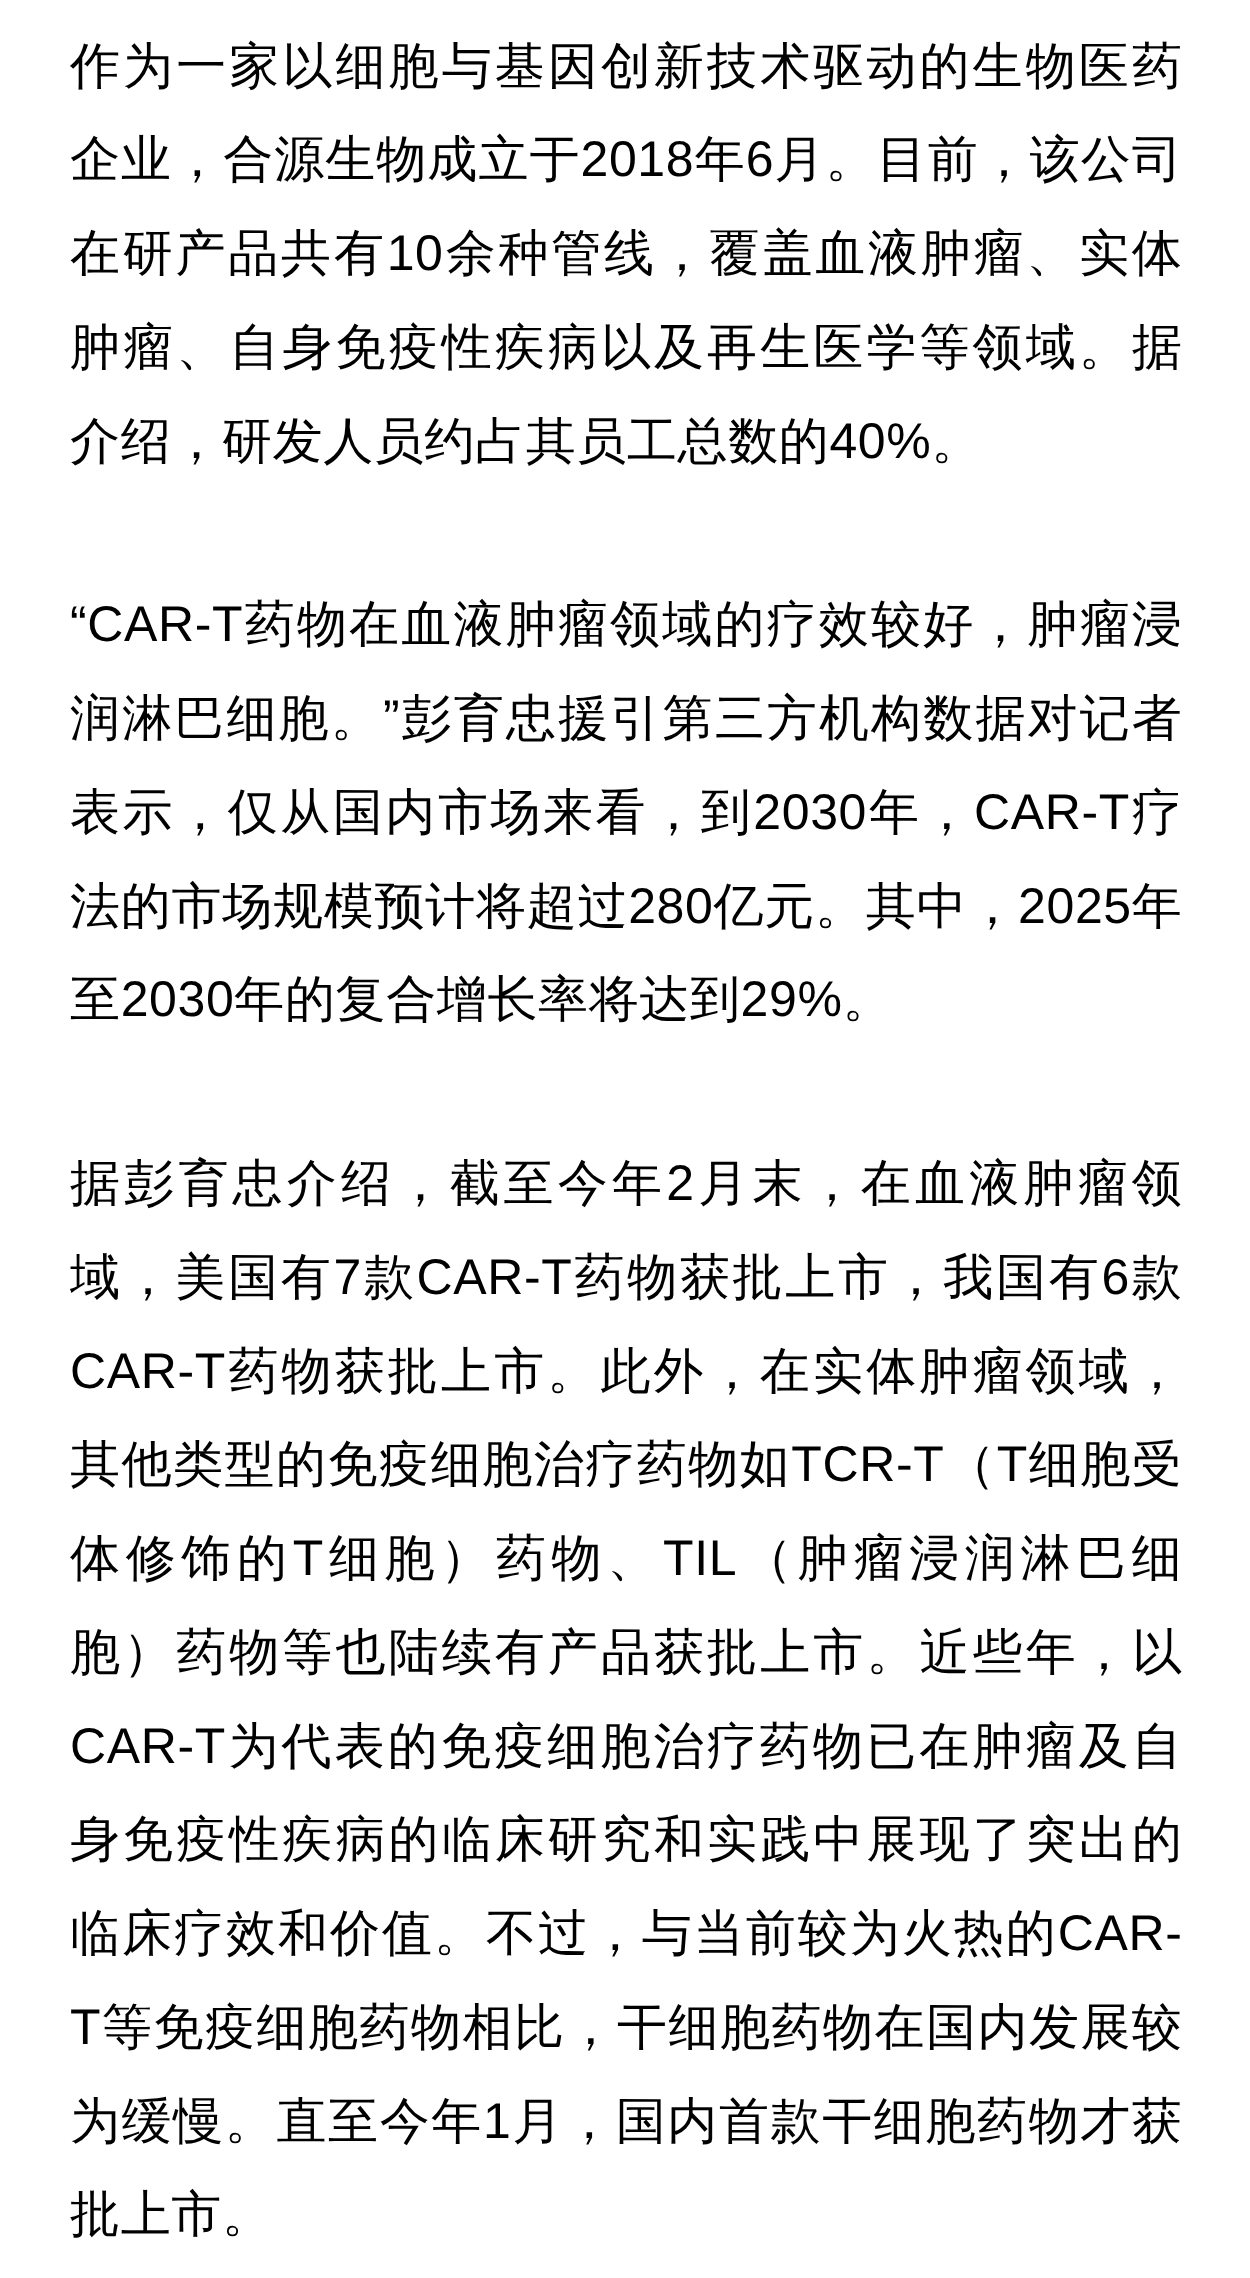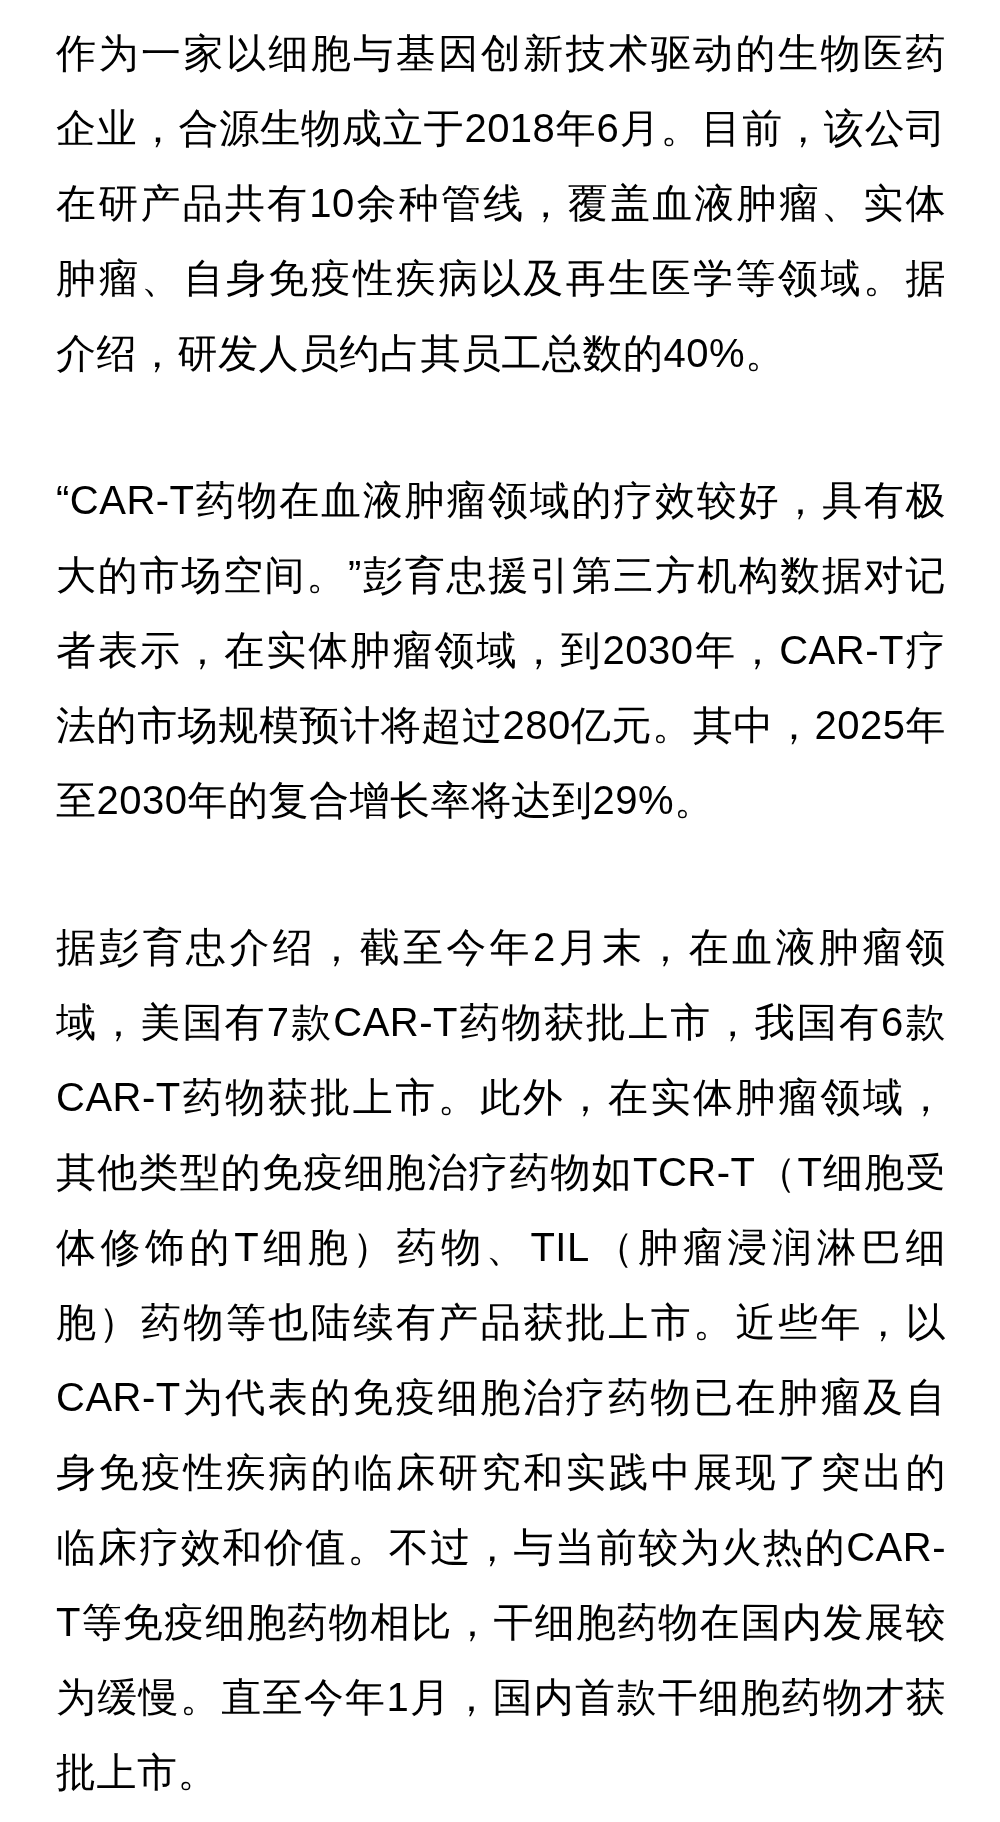--- a/index.html
+++ b/index.html
@@ -27,15 +27,15 @@
   }
   .article p {
     margin: 0 0 72px 0;
   }
 </style>
 </head>
 <body>
 
 <div class="article">
   <p>作为一家以细胞与基因创新技术驱动的生物医药企业，合源生物成立于2018年6月。目前，该公司在研产品共有10余种管线，覆盖血液肿瘤、实体肿瘤、自身免疫性疾病以及再生医学等领域。据介绍，研发人员约占其员工总数的40%。</p>
-  <p>“CAR-T药物在血液肿瘤领域的疗效较好，具有极大的市场空间。”彭育忠援引第三方机构数据对记者表示，在实体肿瘤领域，到2030年，CAR-T疗法的市场规模预计将超过280亿元。其中，2025年至2030年的复合增长率将达到29%。</p>
+  <p>“CAR-T药物在血液肿瘤领域的疗效较好，肿瘤浸润淋巴细胞。”彭育忠援引第三方机构数据对记者表示，仅从国内市场来看，到2030年，CAR-T疗法的市场规模预计将超过280亿元。其中，2025年至2030年的复合增长率将达到29%。</p>
   <p>据彭育忠介绍，截至今年2月末，在血液肿瘤领域，美国有7款CAR-T药物获批上市，我国有6款CAR-T药物获批上市。此外，在实体肿瘤领域，其他类型的免疫细胞治疗药物如TCR-T（T细胞受体修饰的T细胞）药物、TIL（肿瘤浸润淋巴细胞）药物等也陆续有产品获批上市。近些年，以CAR-T为代表的免疫细胞治疗药物已在肿瘤及自身免疫性疾病的临床研究和实践中展现了突出的临床疗效和价值。不过，与当前较为火热的CAR-T等免疫细胞药物相比，干细胞药物在国内发展较为缓慢。直至今年1月，国内首款干细胞药物才获批上市。</p>
 </div>
 
 </body></html>

